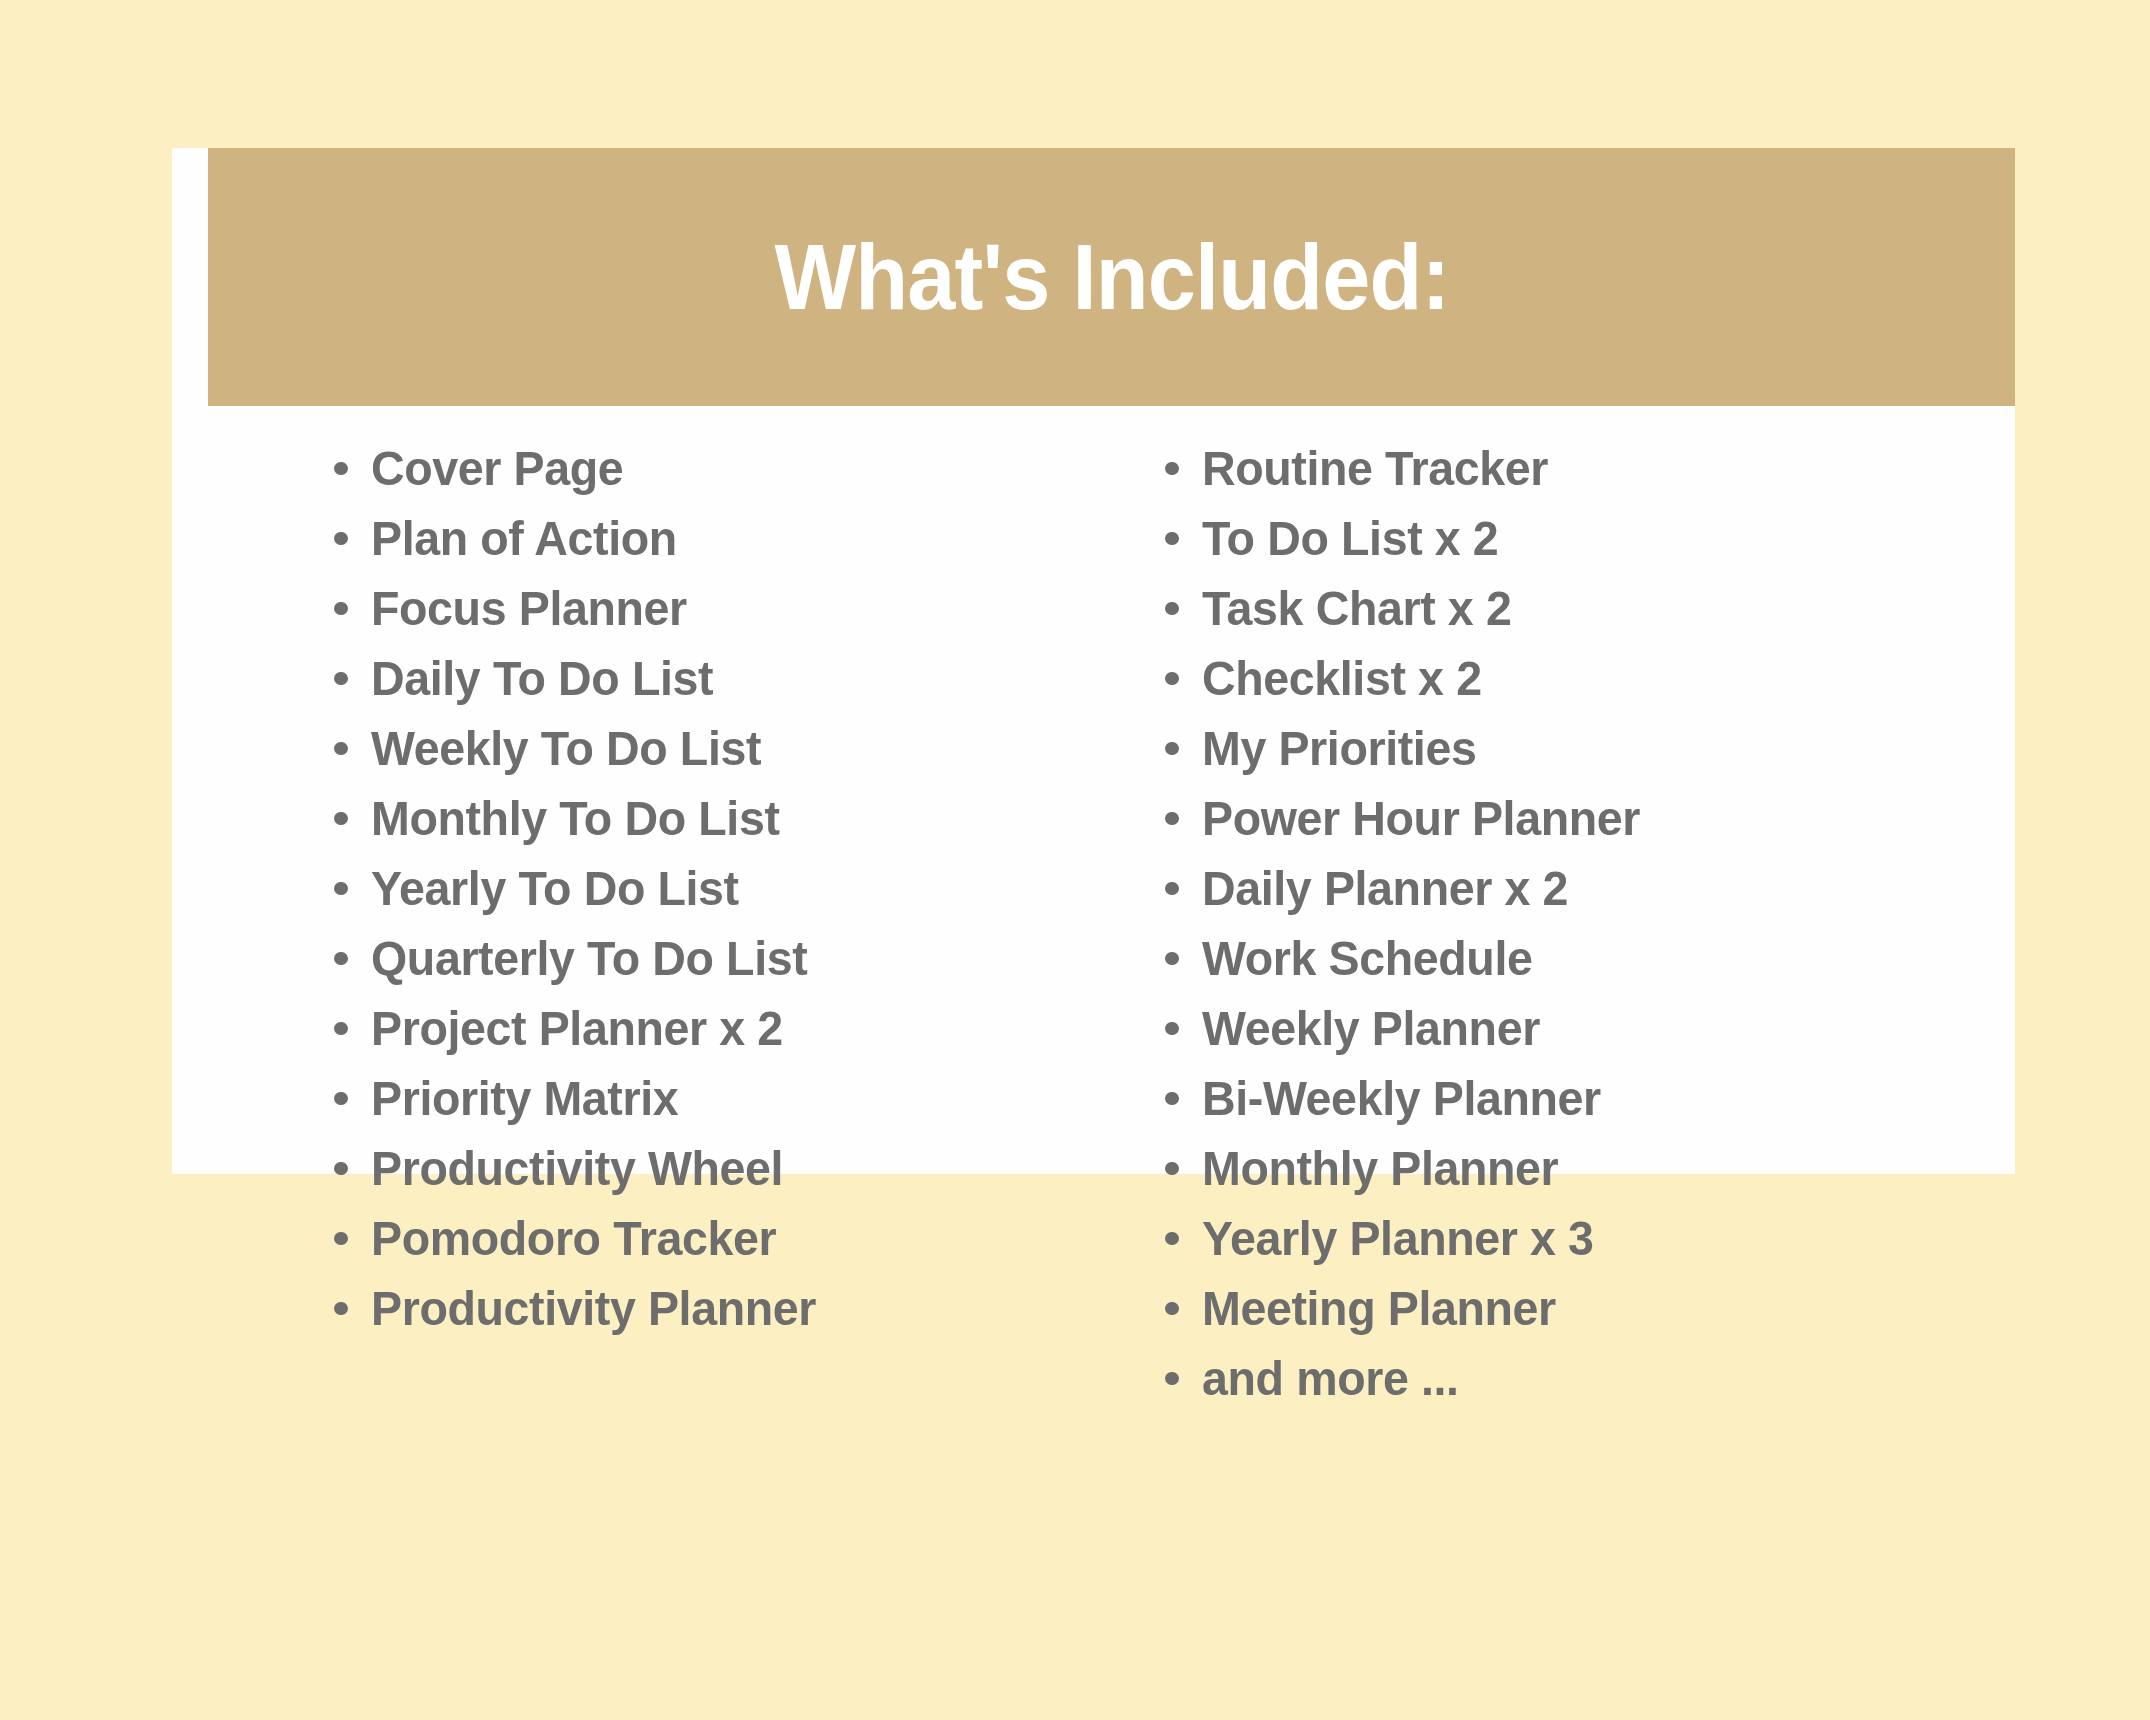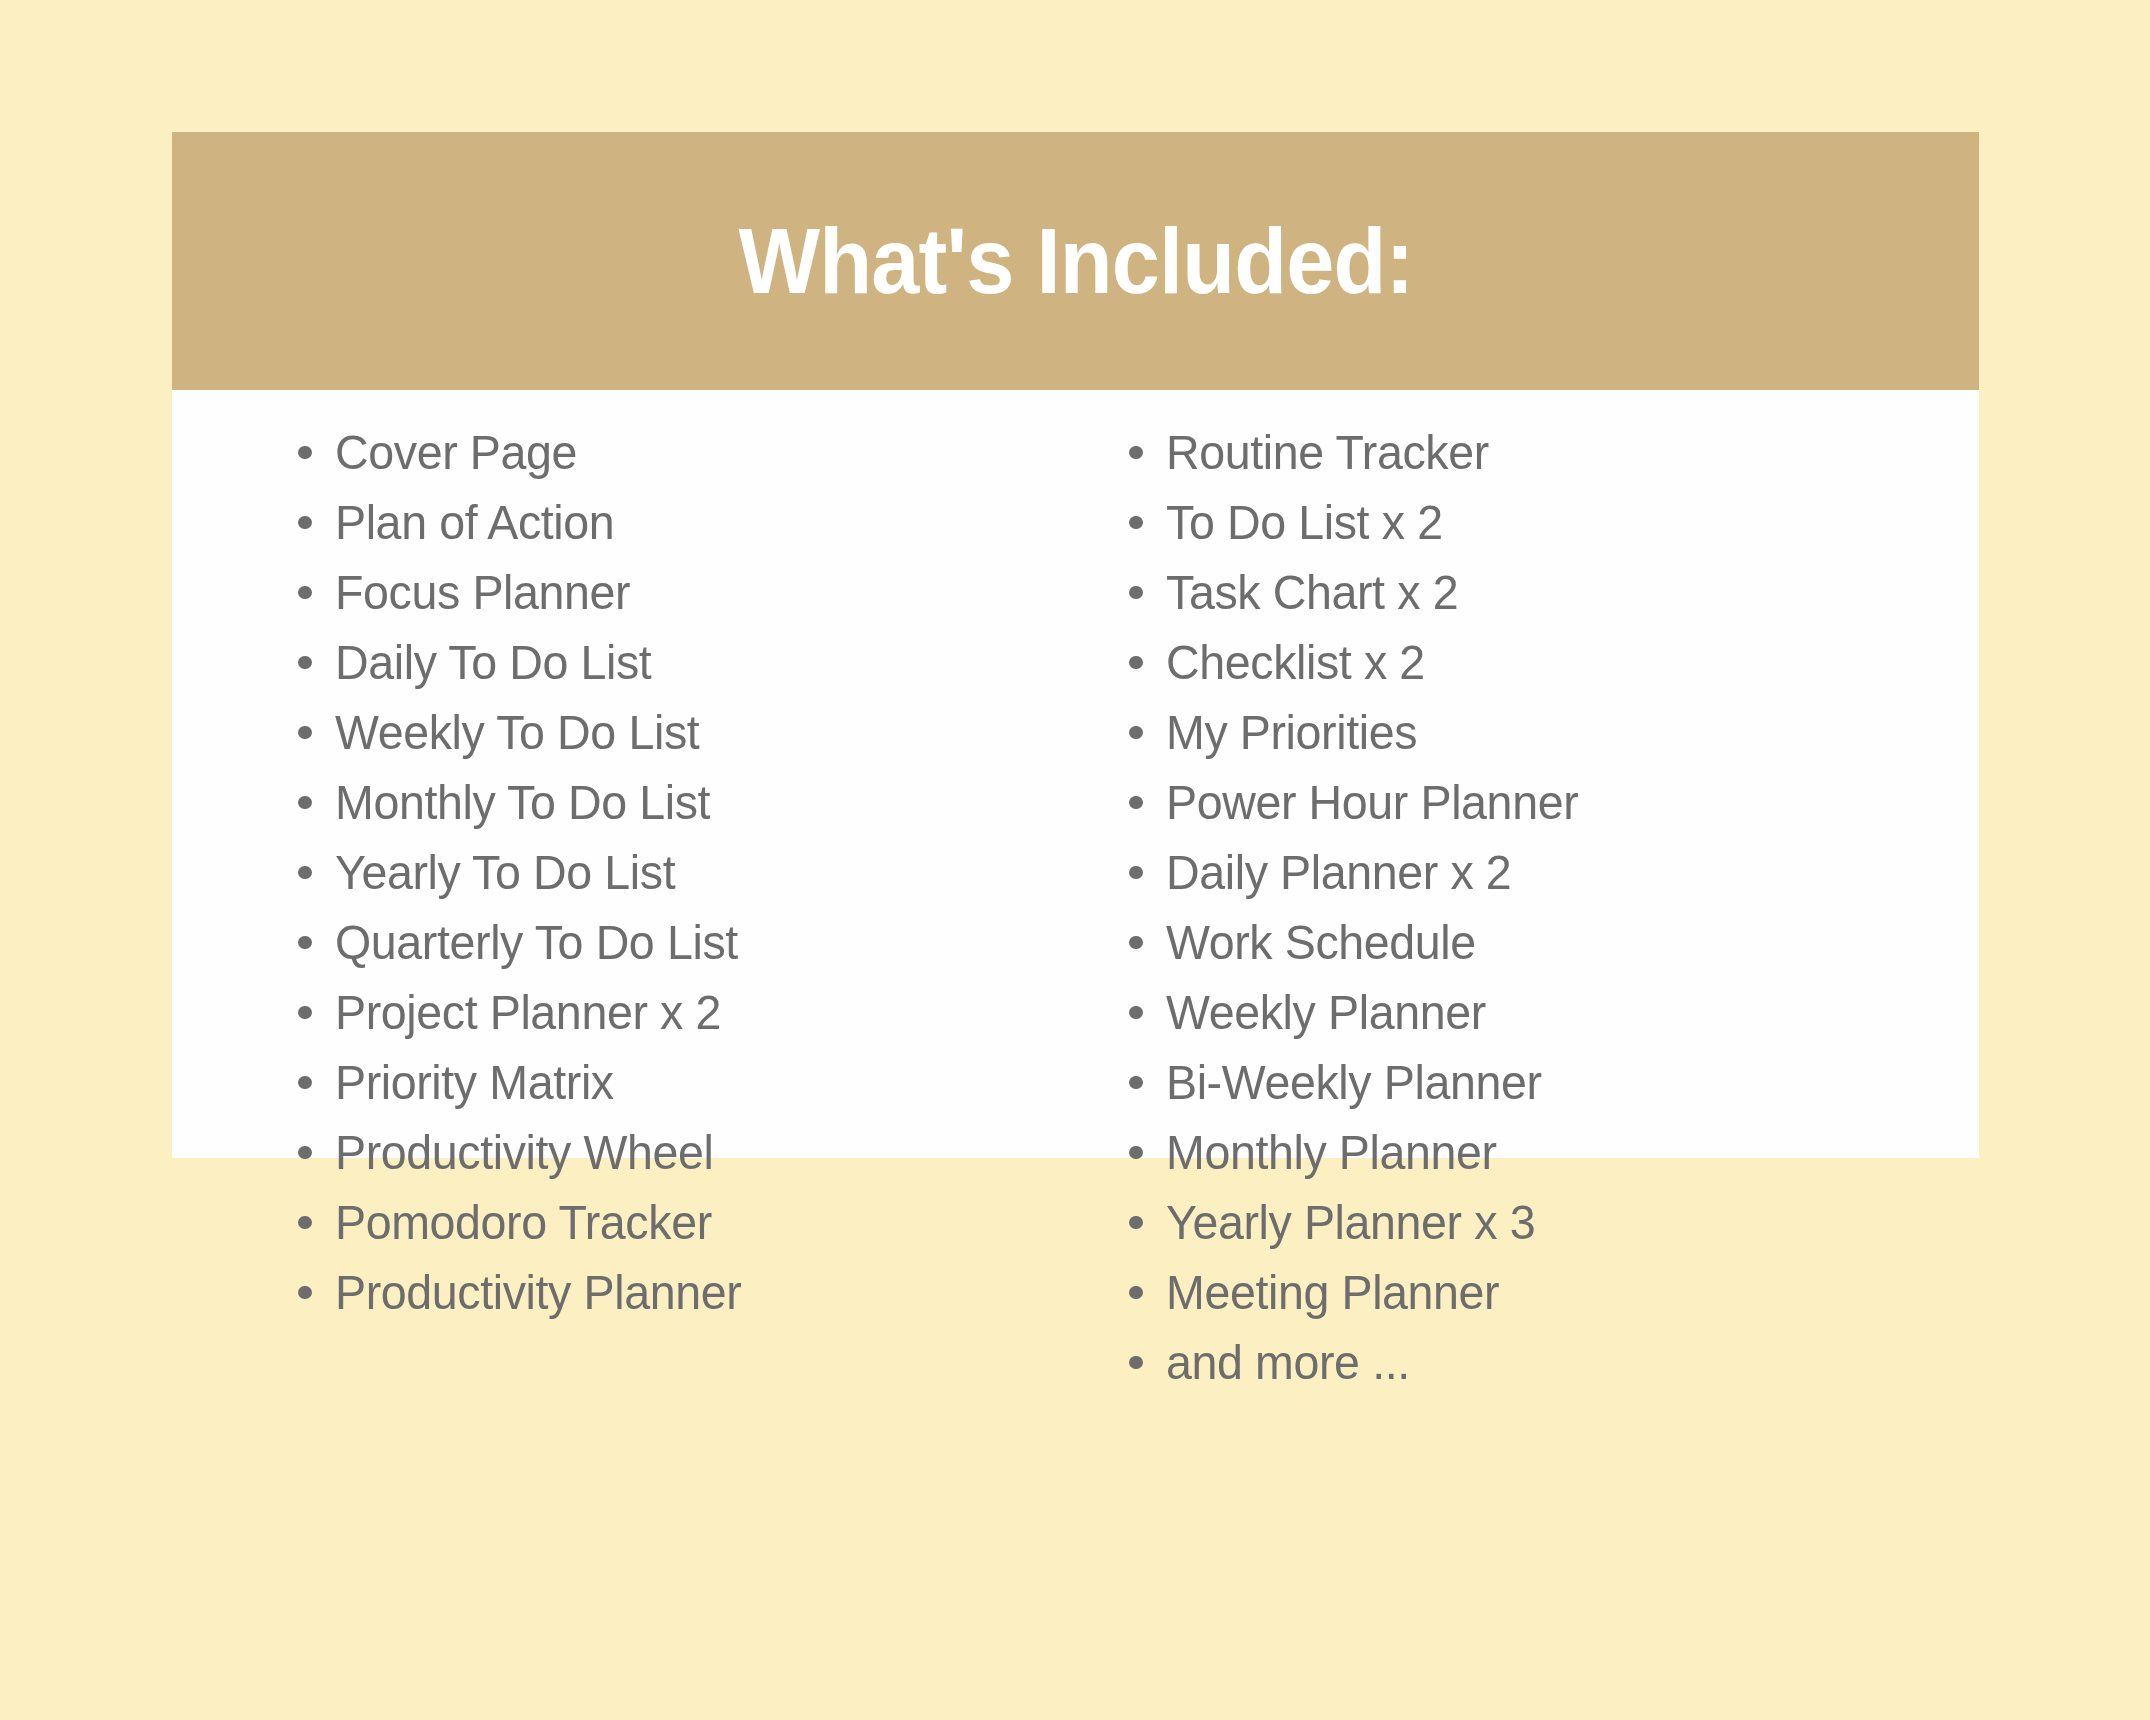--- a/index.html
+++ b/index.html
@@ -17,26 +17,27 @@
   .page {
     position: relative;
     width: 2151px;
     height: 1721px;
     background: #FCEFC2;
   }
 
   .card {
     position: absolute;
     left: 172px;
-    top: 132px;
+    top: 148px;
     width: 1807px;
     height: 1026px;
     background: #FDFEFD;
     display: flex;
     flex-direction: column;
+    padding-left: 36px;
   }
 
   .card-header {
     flex: 0 0 258px;
     height: 258px;
     background: #CFB380;
     display: flex;
     align-items: center;
     justify-content: center;
   }
@@ -82,21 +83,21 @@
   }
 
   ul.feature-list li {
     position: relative;
     height: 70px;
     line-height: 70px;
     padding-left: 37px;
     color: #6D6D6D;
     font-family: "Liberation Sans", sans-serif;
     font-size: 48px;
-    font-weight: 400;
+    font-weight: 700;
     letter-spacing: -0.4px;
     white-space: nowrap;
   }
 
   ul.feature-list li .bullet {
     position: absolute;
     left: 0px;
     top: 50%;
     width: 13.8px;
     height: 13.8px;

